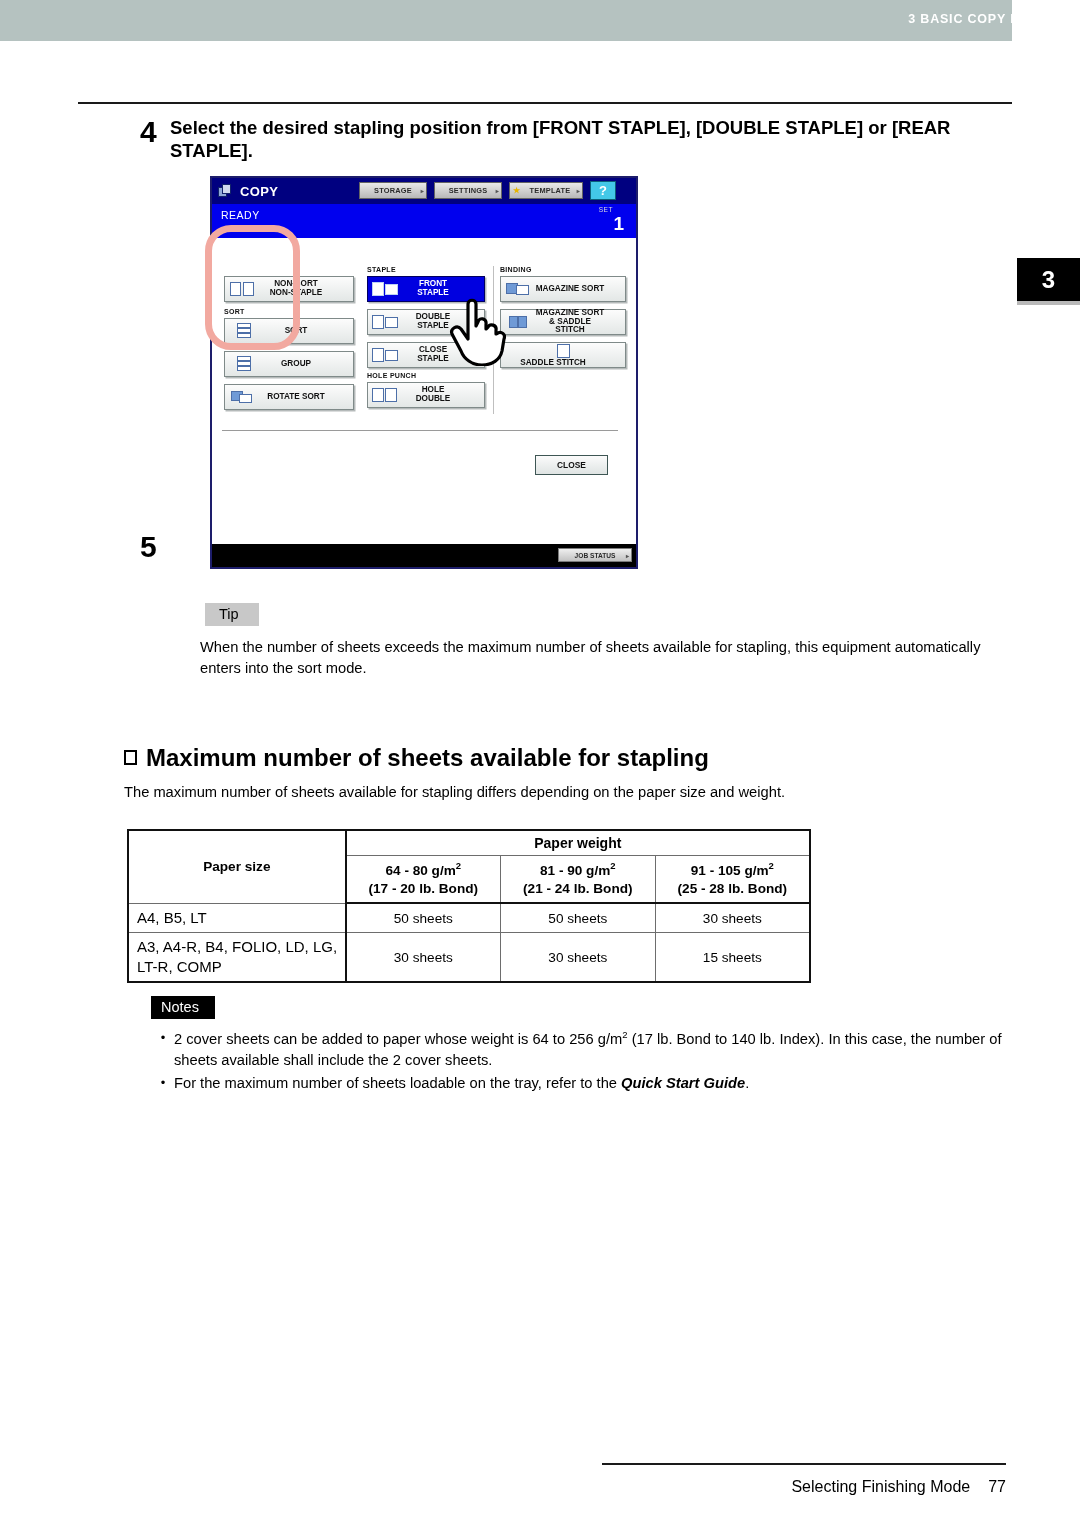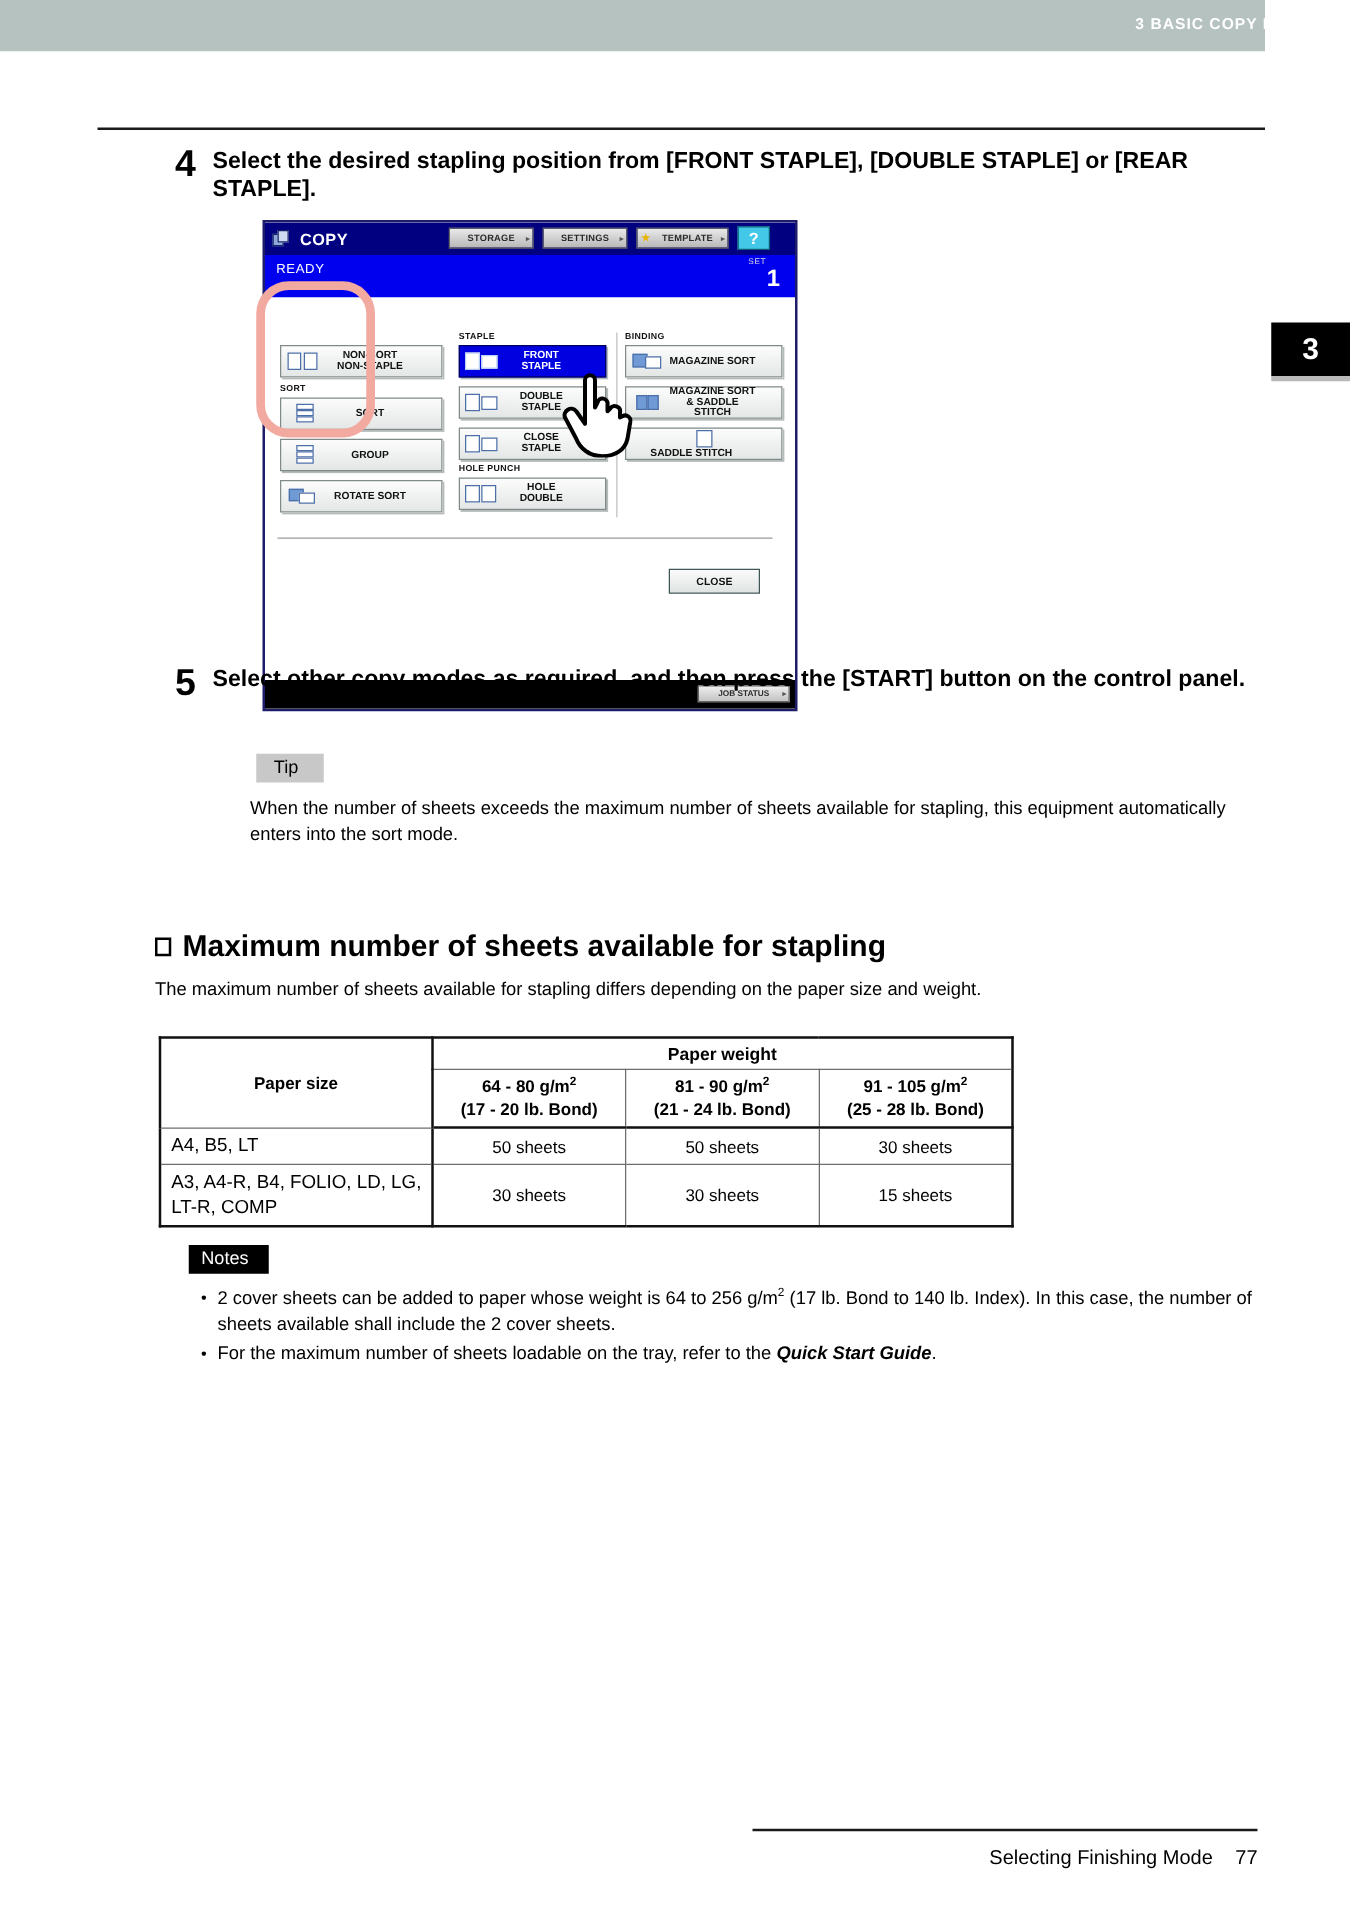--- a/index.html
+++ b/index.html
@@ -513,21 +513,20 @@
 
   <svg class="hand" viewBox="0 0 58 70">
     <path d="M20 8 C20 3, 28 3, 28 8 L28 30 L30 26 C31 21, 39 22, 38 28
              L38 33 L40 31 C42 27, 49 29, 48 34 L48 38 L50 37
              C53 35, 58 38, 56 43 L54 55 C52 64, 44 69, 34 69
              C24 69, 16 63, 13 55 L4 38 C2 33, 9 28, 13 33 L20 43 Z" fill="#ffffff" stroke="#000000" stroke-width="3.2" stroke-linejoin="round"></path>
   </svg>
 
   <div class="step" id="step5">
     <div class="step-num">5</div>
-    <div class="step-body">Select other copy modes as required, and then press the [START] button on the control panel.</div>
   </div>
 
   <div class="tip-label">Tip</div>
   <div class="tip-text">When the number of sheets exceeds the maximum number of sheets available for stapling, this equipment automatically enters into the sort mode.</div>
 
   <div class="section-heading">
     <span class="sq-bullet"></span>
     <span>Maximum number of sheets available for stapling</span>
   </div>
   <div class="section-lead">The maximum number of sheets available for stapling differs depending on the paper size and weight.</div>

